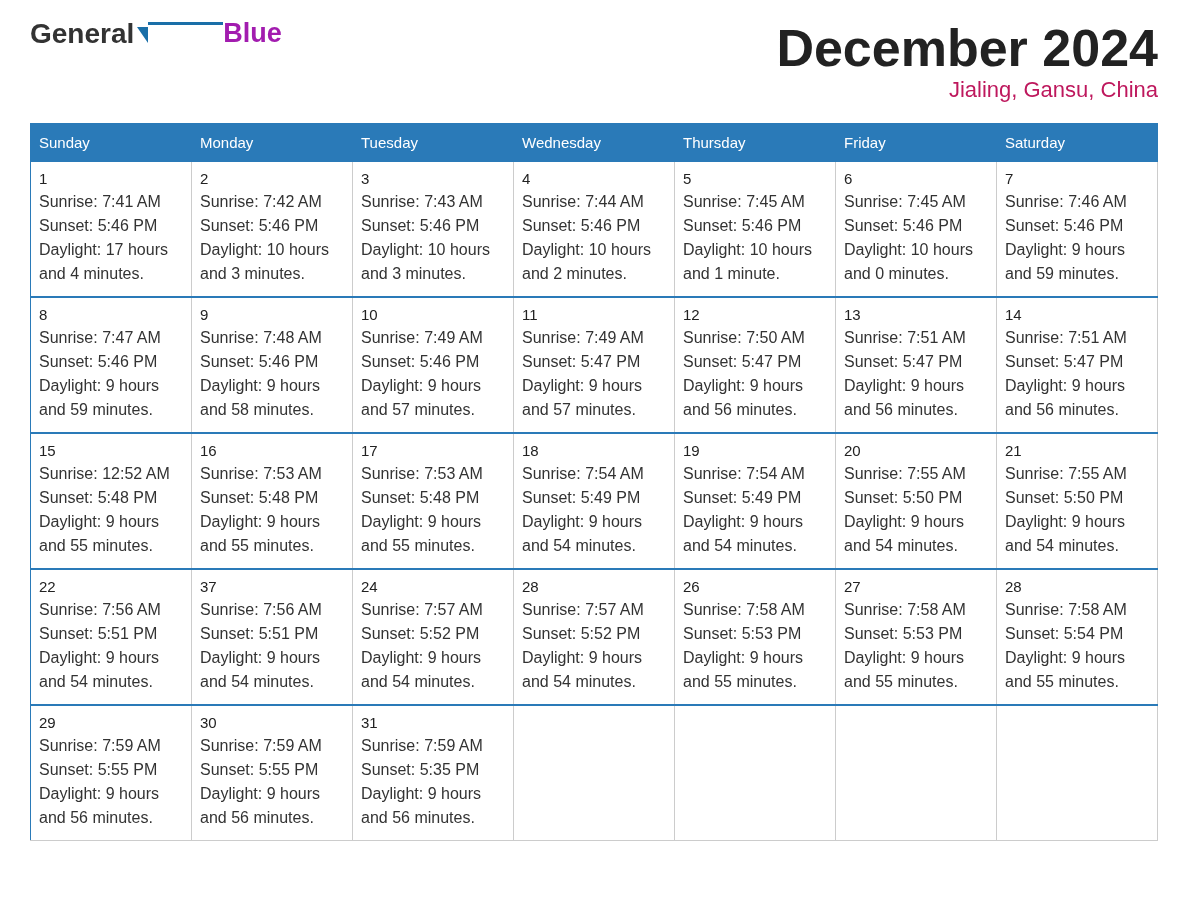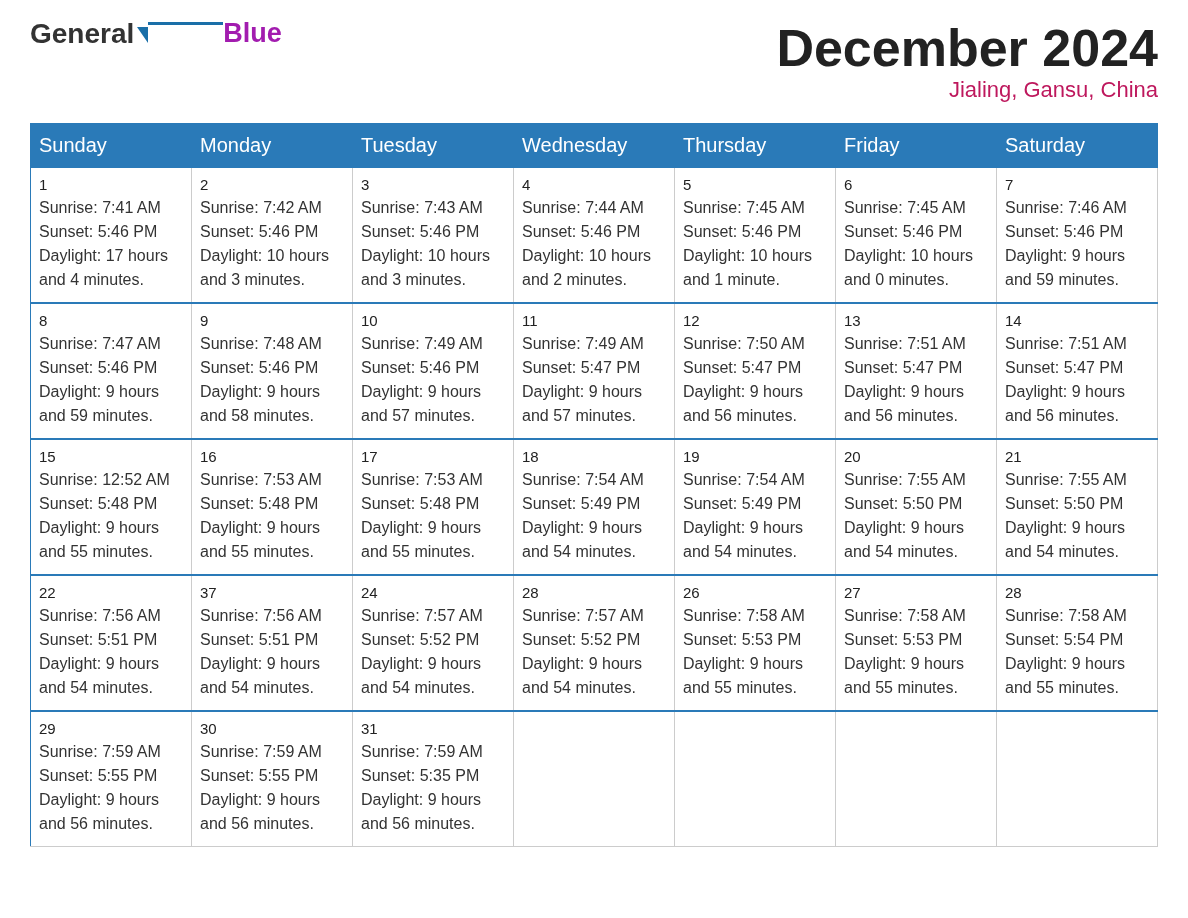--- a/index.html
+++ b/index.html
@@ -55,21 +55,21 @@
     }
     .calendar-table {
       width: 100%;
       border-collapse: collapse;
       border: 1px solid #bbb;
     }
     .calendar-table th {
       background-color: #2a7ab8;
       color: #fff;
       padding: 10px 8px;
-      font-size: 20px;
+      font-size: 15px;
       font-weight: normal;
       text-align: left;
       border: 1px solid #2a7ab8;
     }
     .calendar-table td {
       vertical-align: top;
       padding: 8px 8px 10px 8px;
       border: 1px solid #ccc;
       font-size: 12.5px;
       color: #333;

